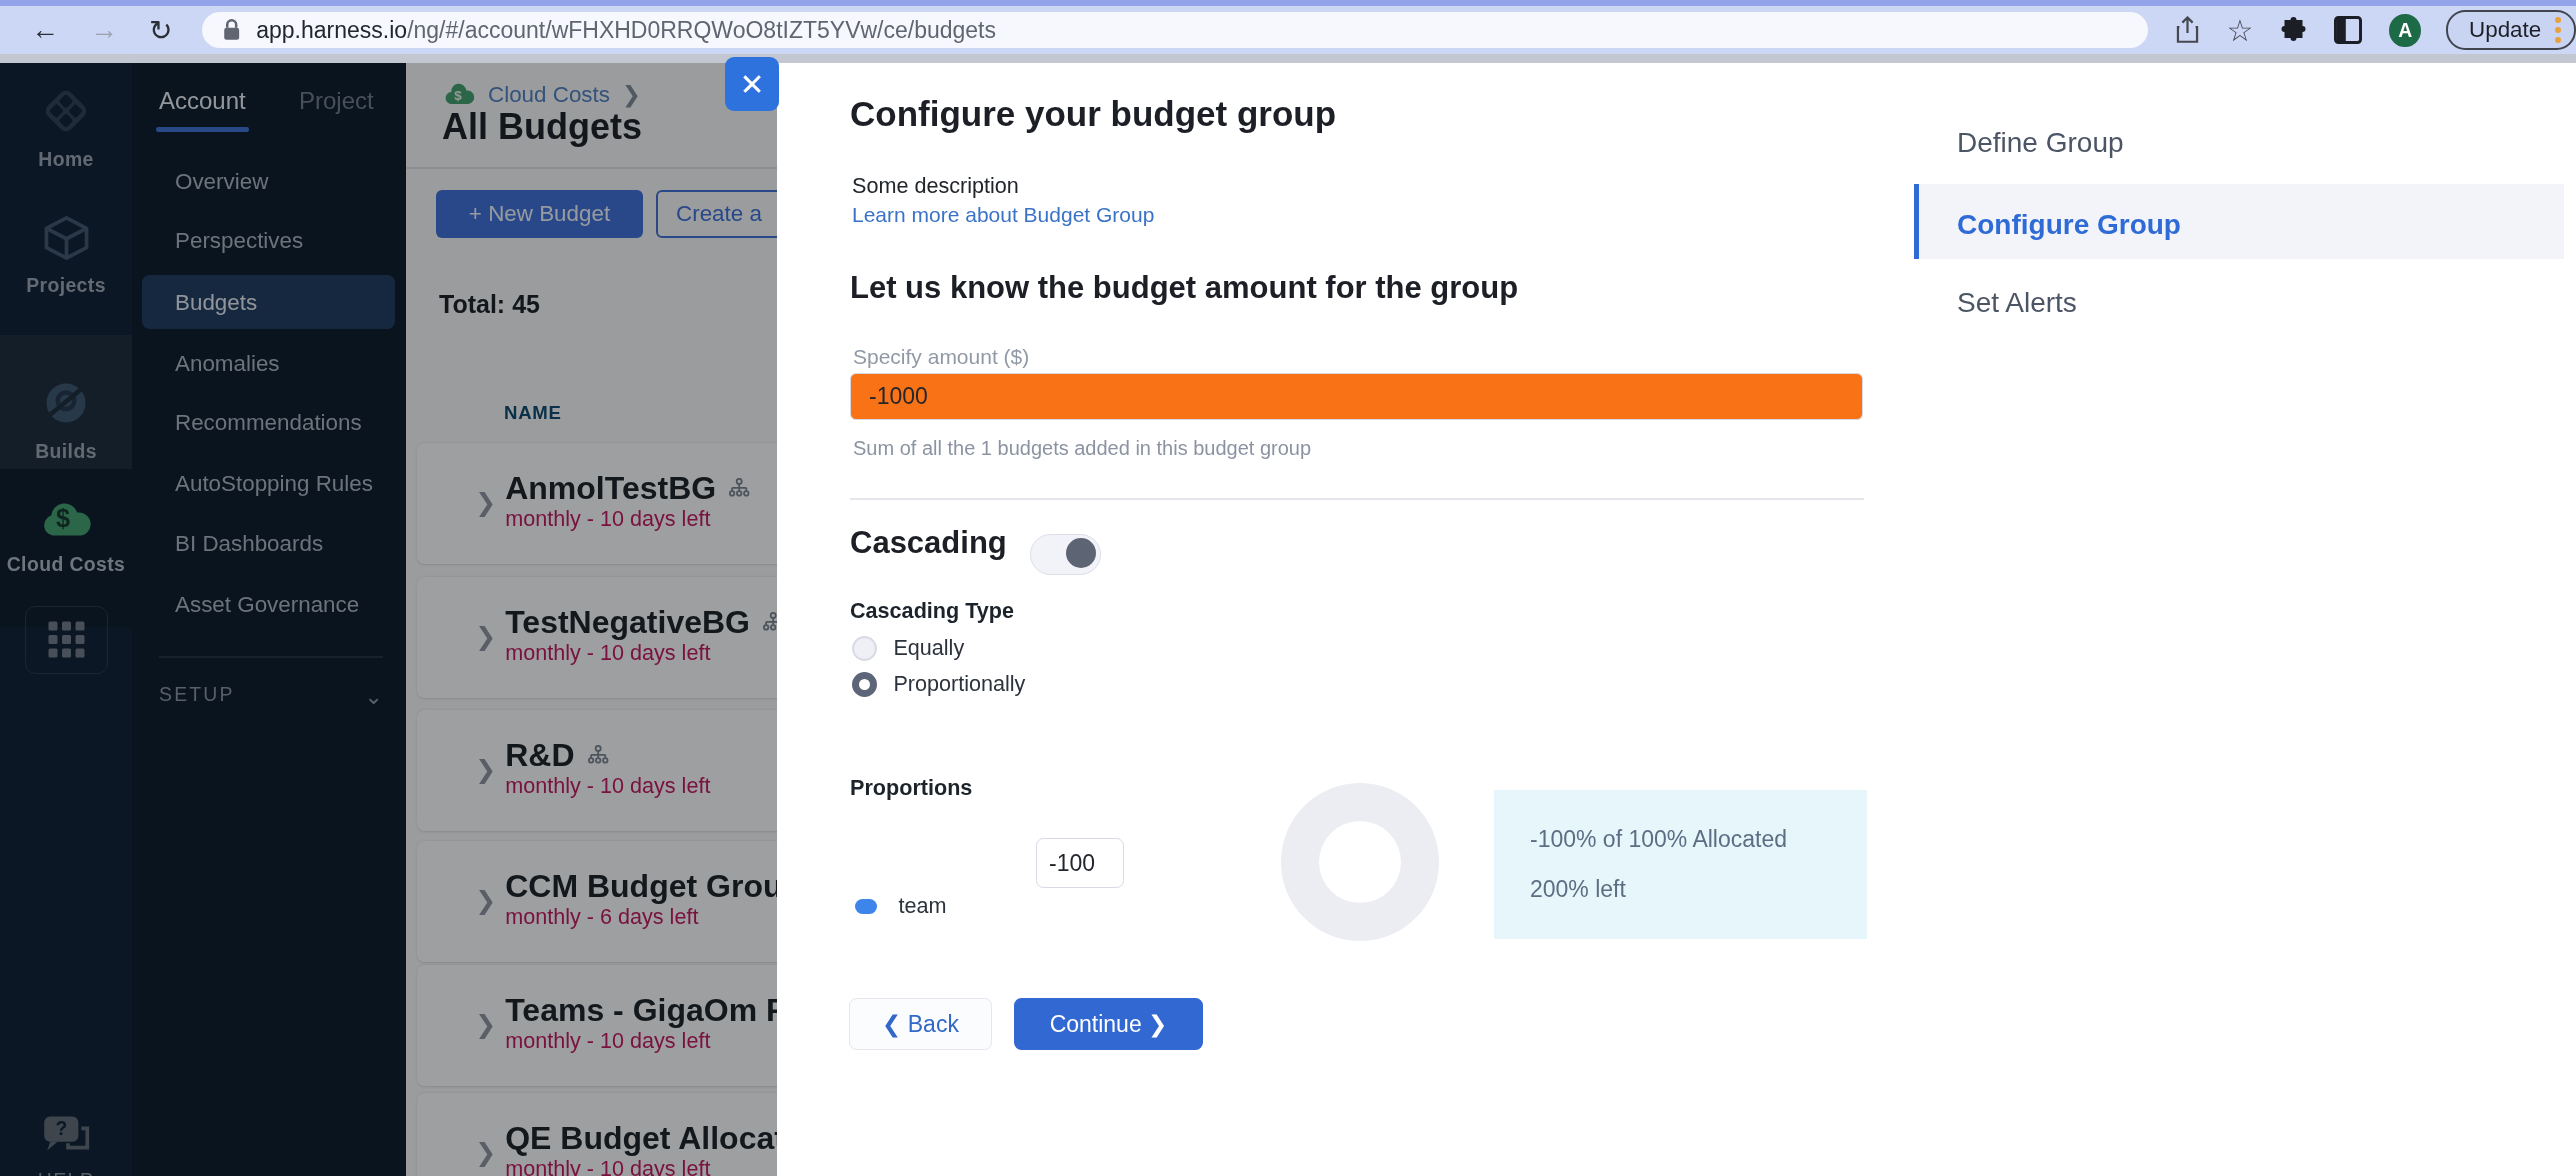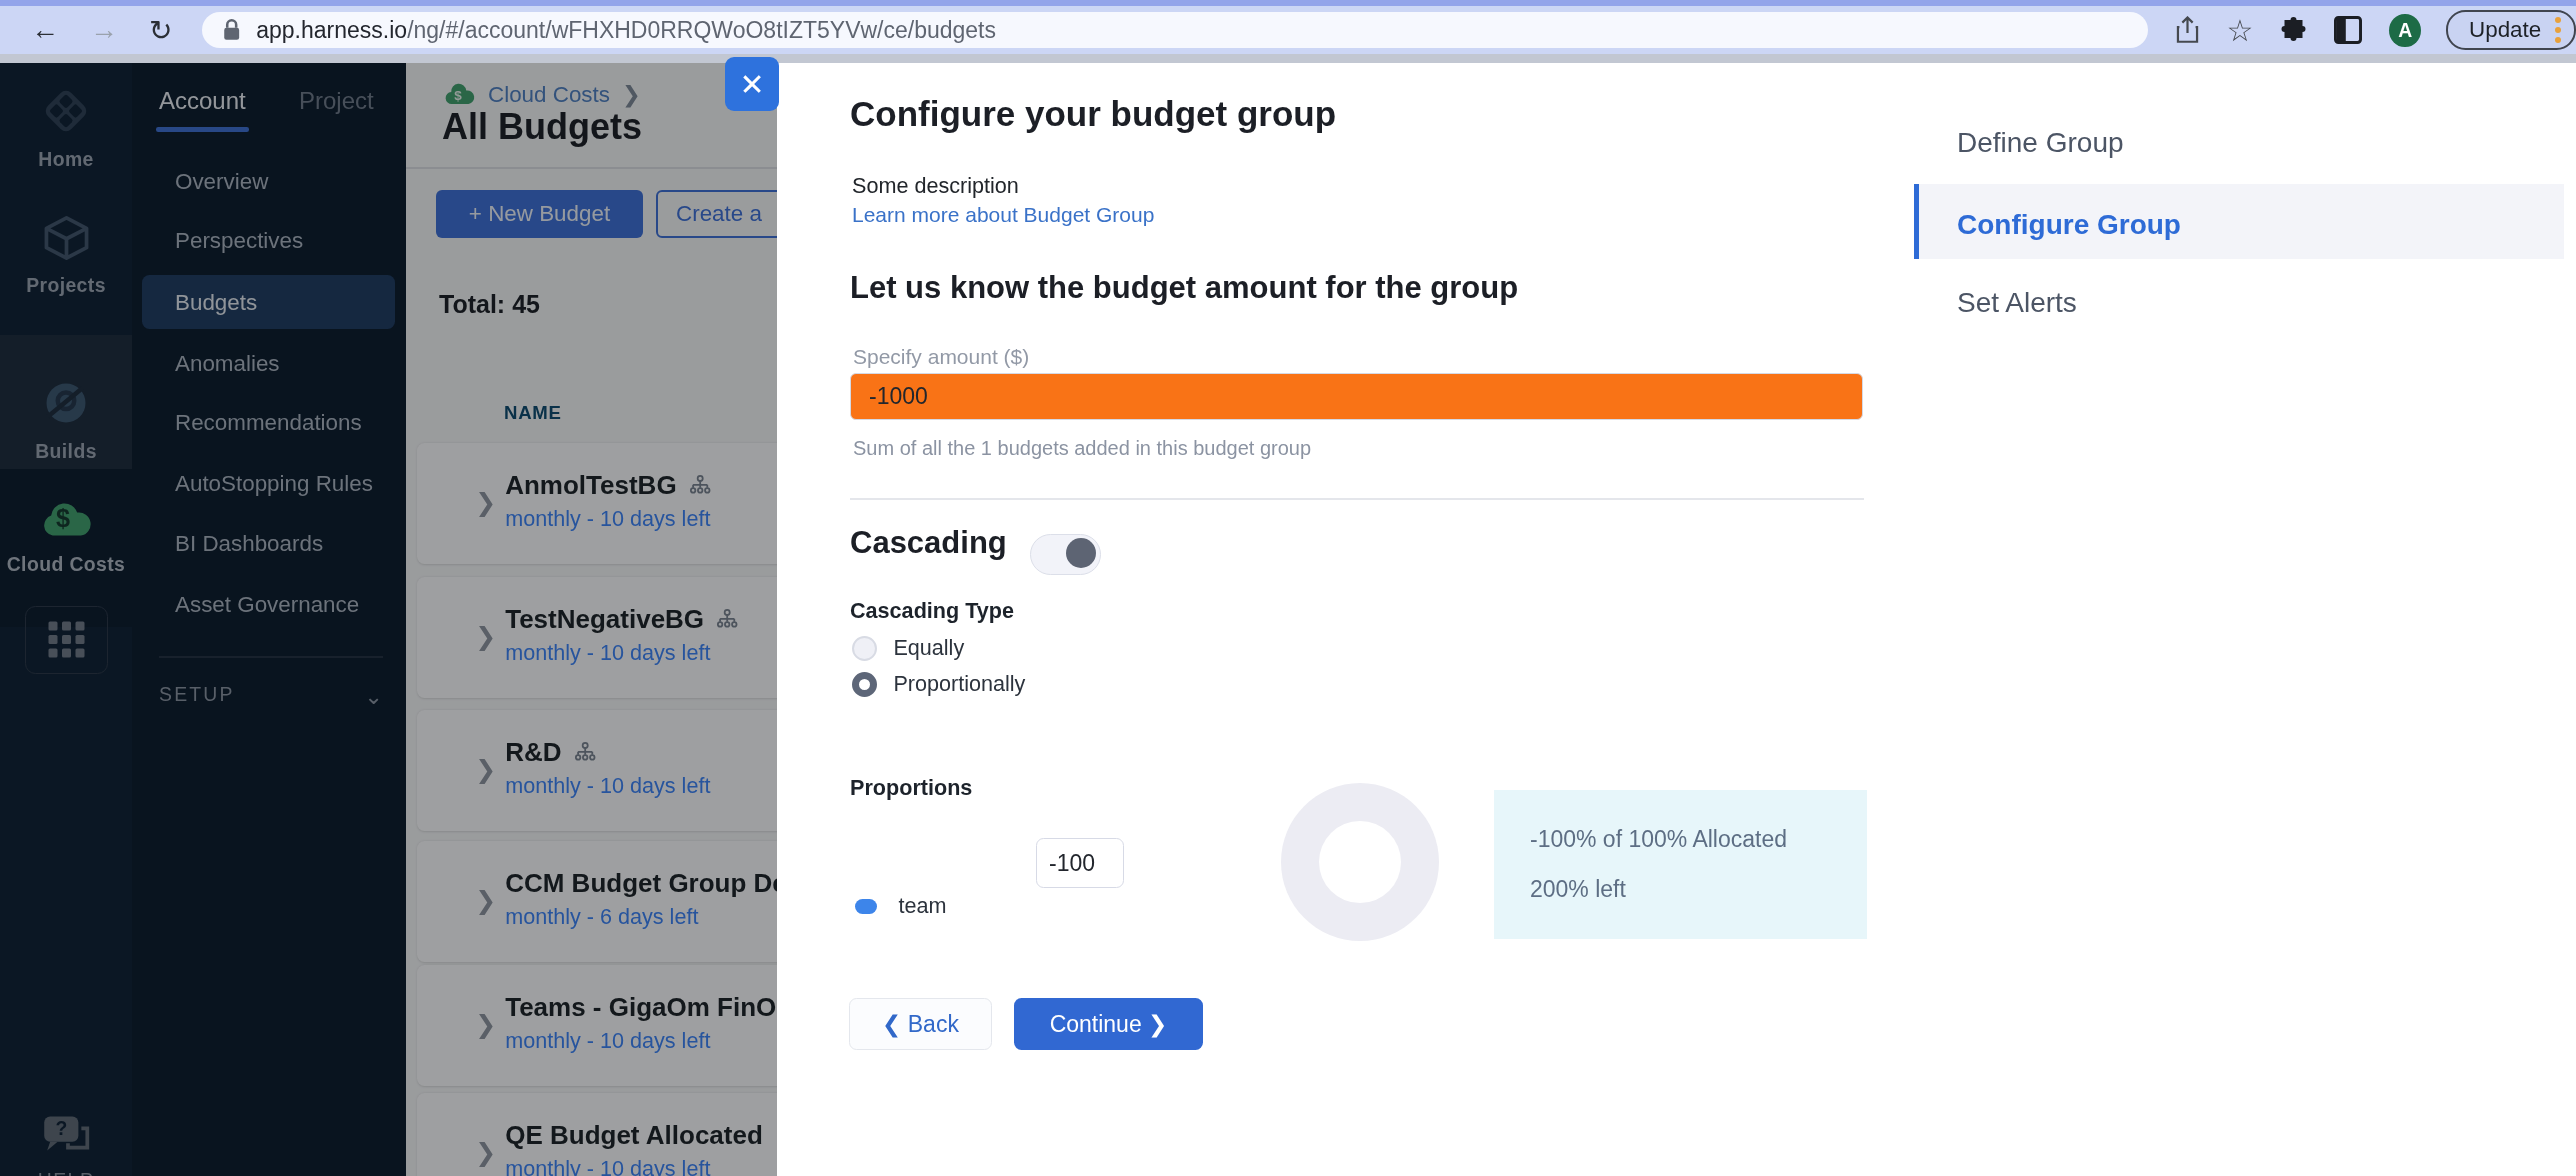--- a/index.html
+++ b/index.html
@@ -51,23 +51,23 @@
   .btn-primary{position:absolute;left:30px;top:127px;width:207px;height:48px;background:#3d6fd6;border:none;
       border-radius:6px;color:#eef2f8;font-size:22.4px;font-family:"Liberation Sans",sans-serif;}
   .btn-outline{position:absolute;left:250px;top:127px;width:268px;height:48px;background:transparent;
       border:2.2px solid #3d6fd6;border-radius:6px;color:#3d6fd6;font-size:22.4px;text-align:left;
       padding-left:18px;font-family:"Liberation Sans",sans-serif;}
   #total{position:absolute;left:33px;top:227px;font-size:25px;font-weight:bold;color:#1b1e24;}
   #name-hdr{position:absolute;left:98px;top:339px;font-size:18.6px;font-weight:bold;letter-spacing:0.7px;color:#0c4a6e;}
   .row-card{position:absolute;left:11.2px;width:477px;height:121px;background:#fbfbfc;border-radius:7.5px;
       box-shadow:0 0.7px 2.2px rgba(0,0,0,.12);}
   .row-card .chev{position:absolute;left:58px;top:45px;font-size:25px;color:#8d949e;}
-  .row-card .r-name{position:absolute;left:88px;top:27px;font-size:26px;font-weight:bold;color:#1b2126;
+  .row-card .r-name{position:absolute;left:88px;top:27px;font-size:32px;font-weight:bold;color:#1b2126;
       display:flex;align-items:center;white-space:nowrap;}
-  .row-card .r-sub{position:absolute;left:88px;top:63px;font-size:21.6px;color:#3b82f6;white-space:nowrap;}
+  .row-card .r-sub{position:absolute;left:88px;top:63px;font-size:21.6px;color:#be185d;white-space:nowrap;}
   .grp-ic{margin-left:12px;}
   
   #overlay{left:0;top:63px;width:777px;height:1113px;background:rgba(8,10,14,.38);}
   
   #modal{left:777px;top:63px;width:1799px;height:1113px;background:#ffffff;}
   #close-btn{position:absolute;left:-52px;top:-6px;width:54px;height:54px;background:#2e72dd;border:none;
       border-radius:9px;color:#fff;font-size:30px;font-family:"Liberation Sans",sans-serif;}
   #m-title{position:absolute;left:73px;top:31px;font-size:35px;font-weight:bold;color:#1c1f26;}
   #m-desc{position:absolute;left:75px;top:110px;font-size:21.6px;color:#22262b;}
   #m-link{position:absolute;left:75px;top:140px;font-size:21px;color:#3a72c8;}

